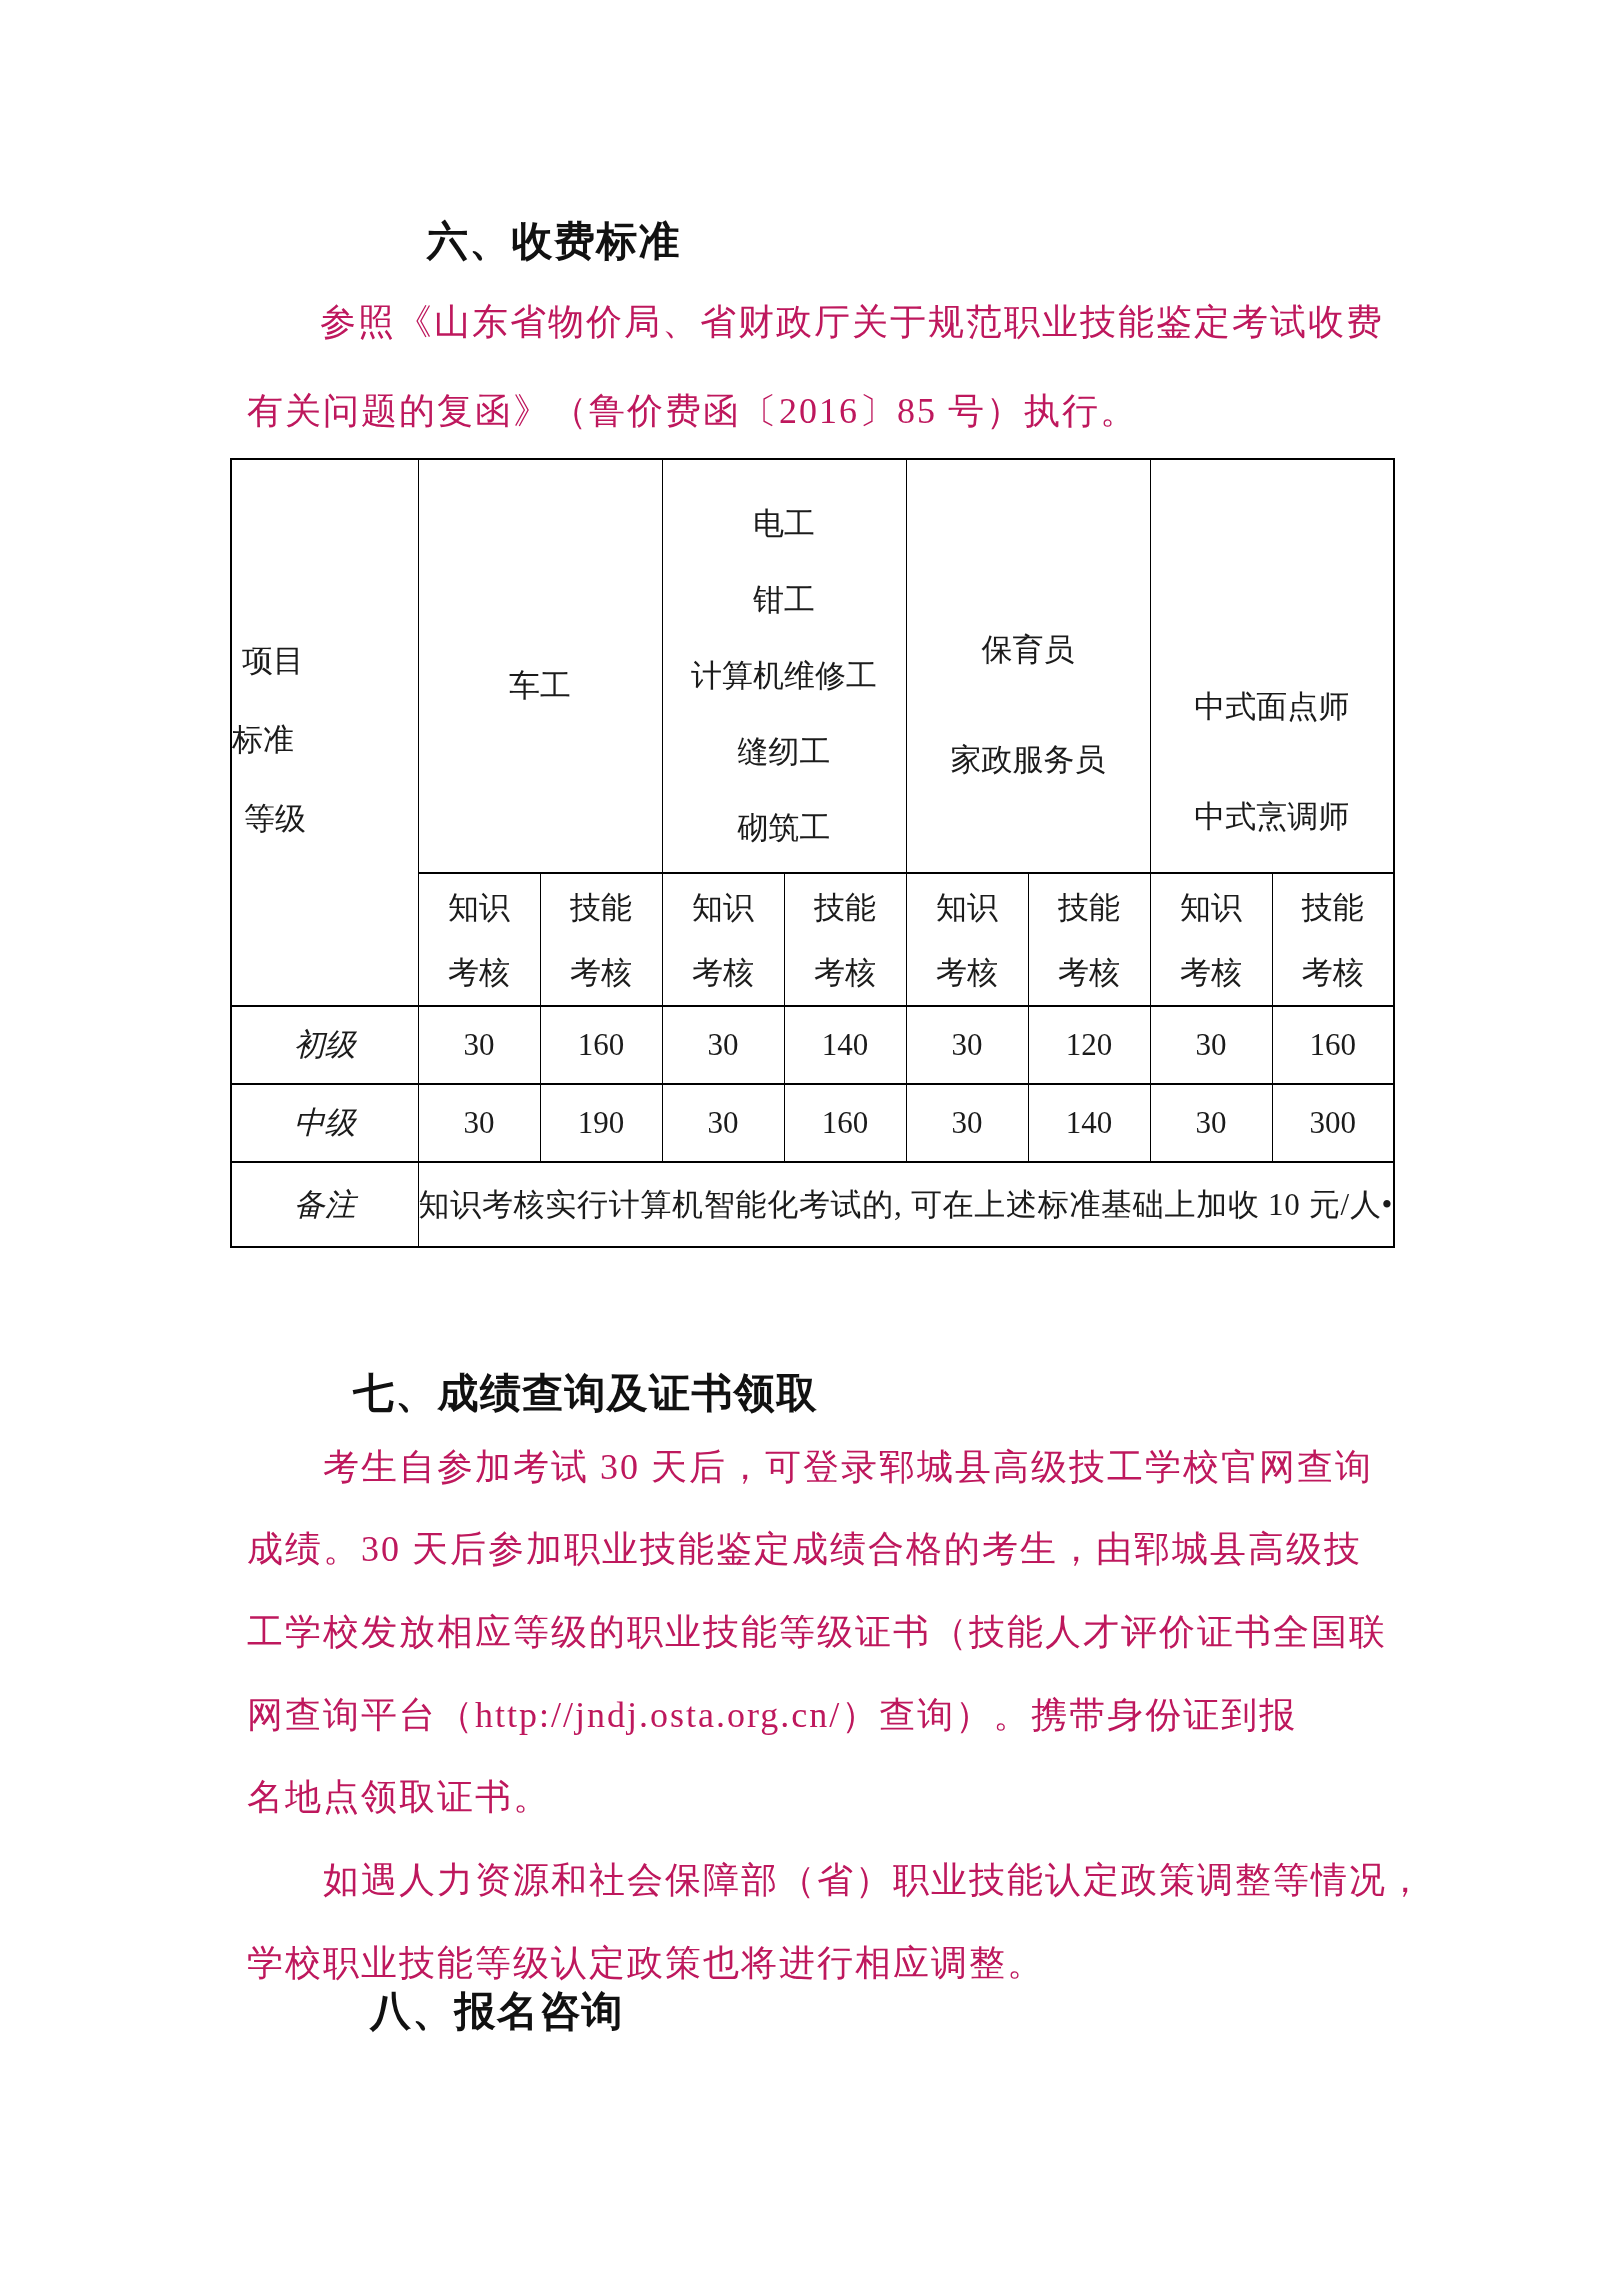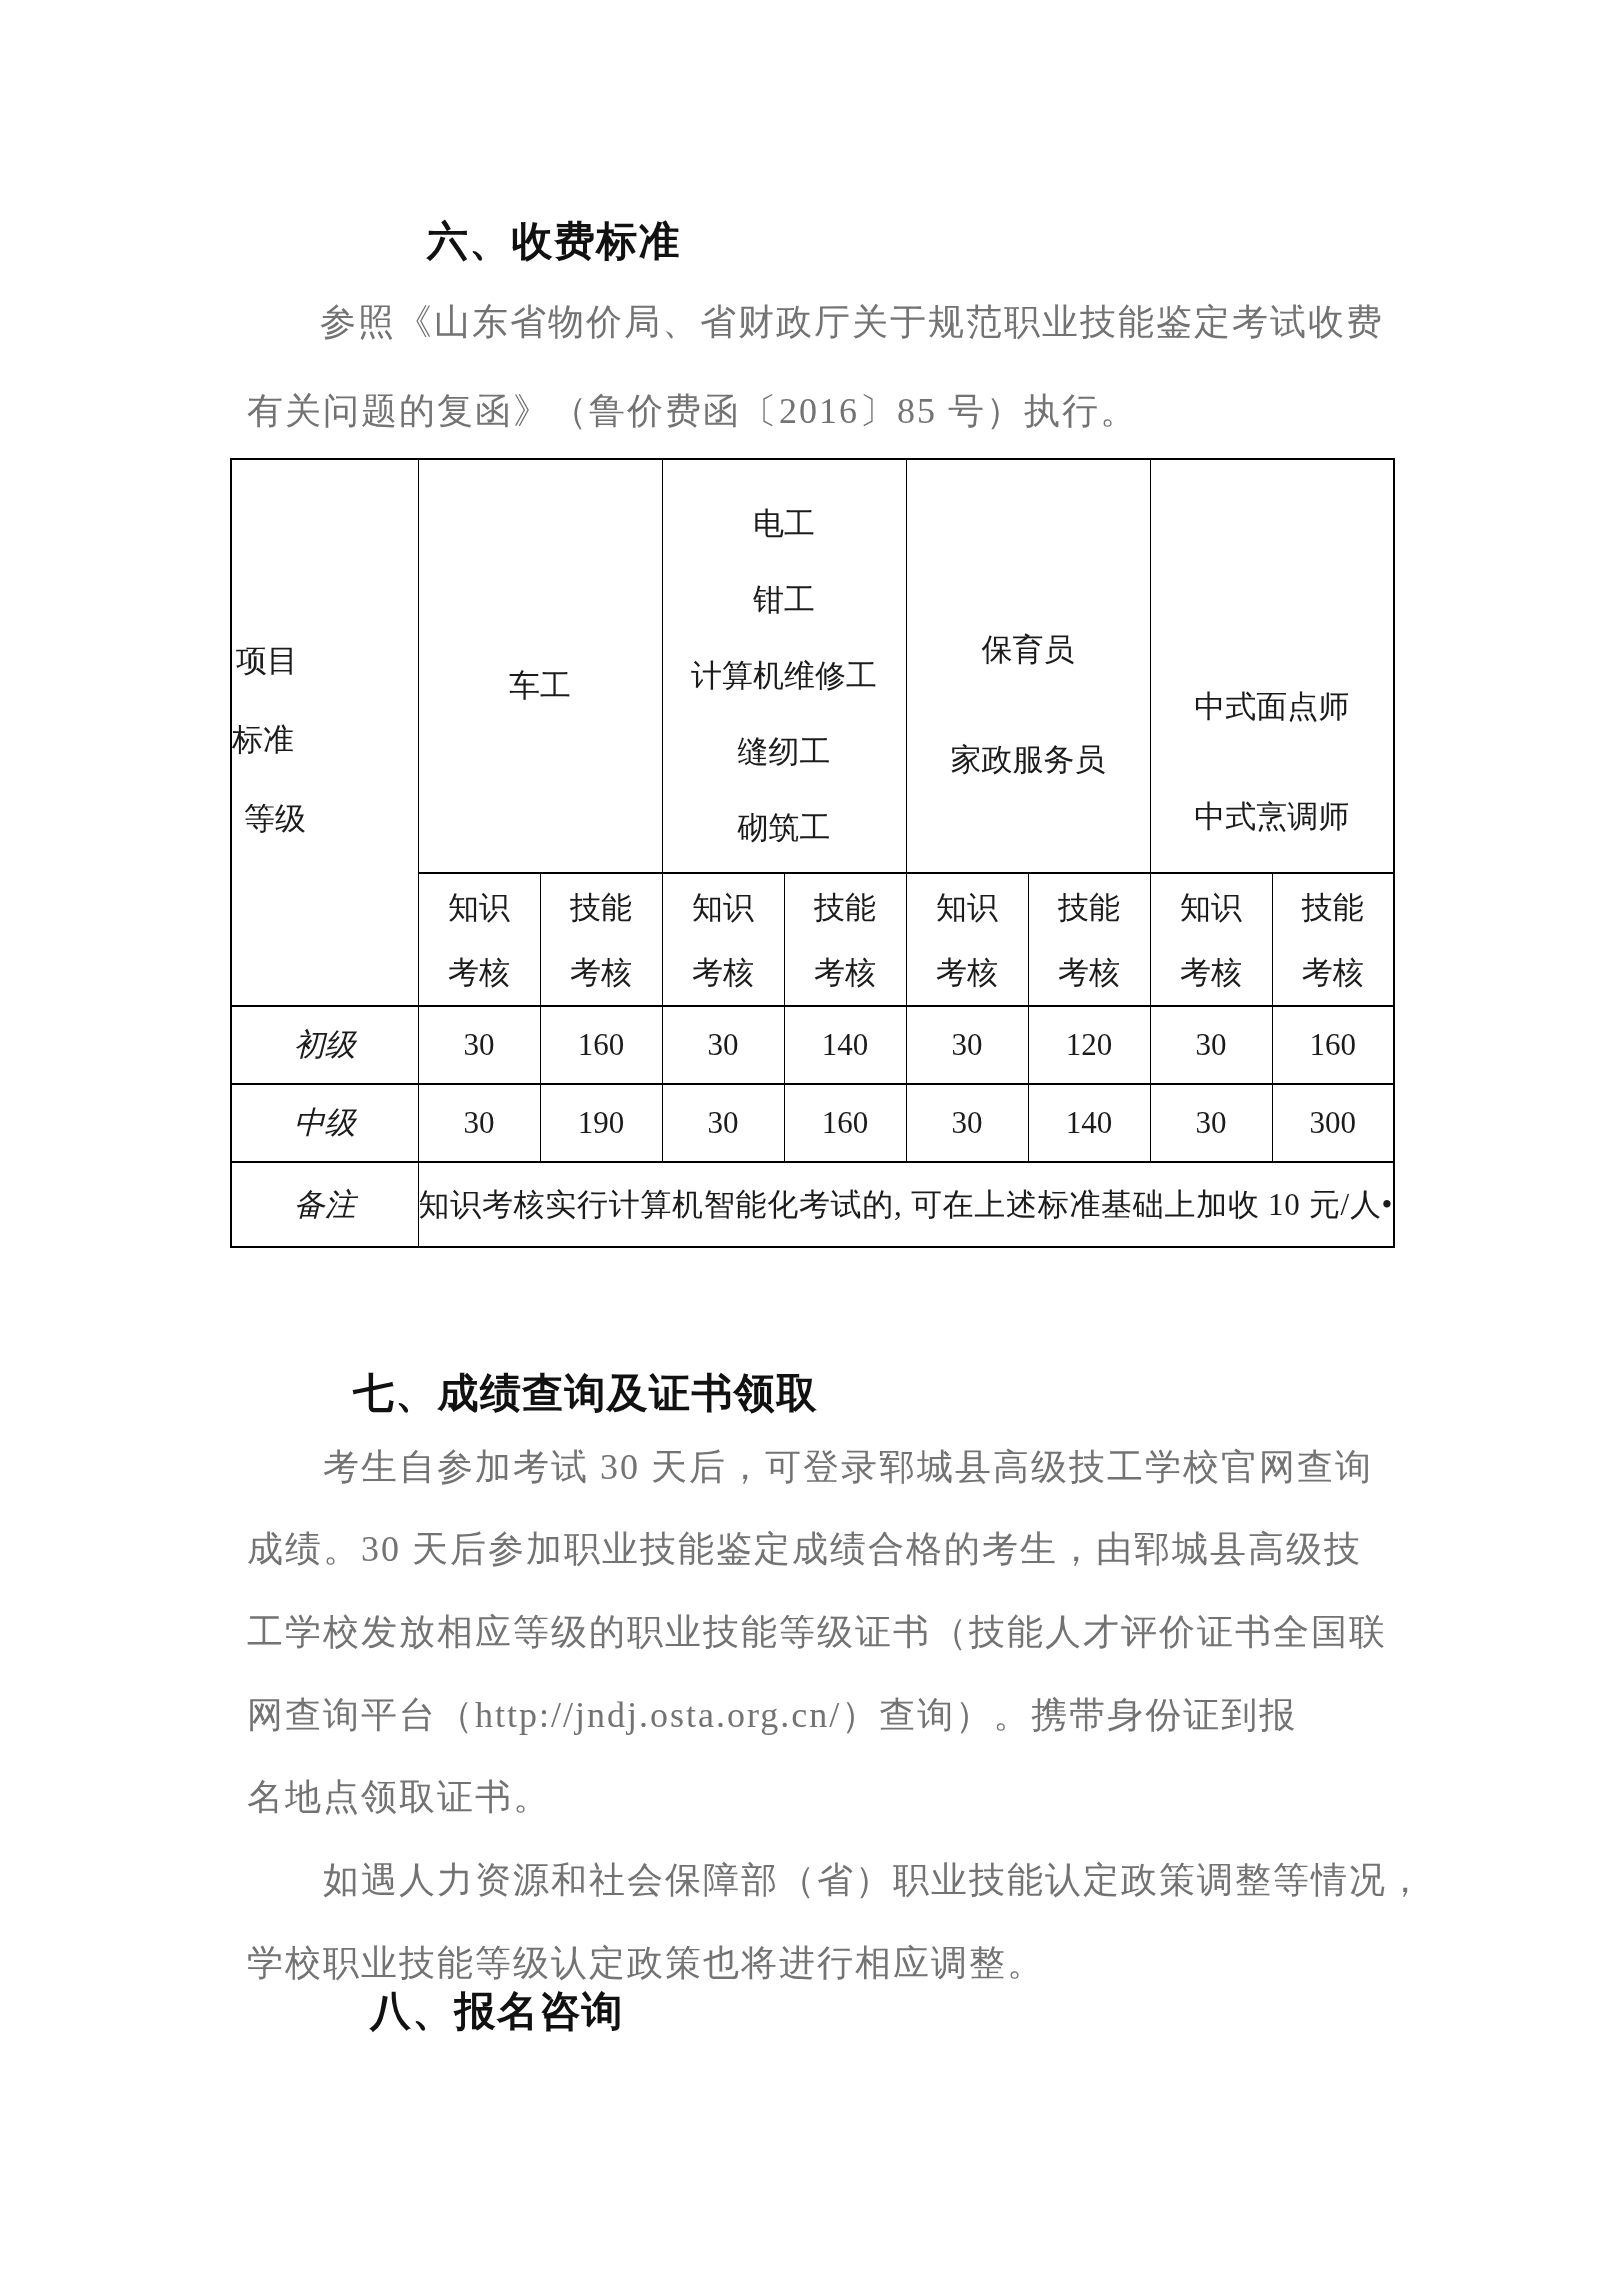--- a/index.html
+++ b/index.html
@@ -21,21 +21,21 @@
     letter-spacing: 1.3px;
     color: #111111;
     white-space: nowrap;
   }
   .body-line {
     position: absolute;
     font-size: 36px;
     line-height: 1.15;
     letter-spacing: 2px;
     white-space: nowrap;
-    color: #737373;
+    color: #be185d;
   }
 
   
   .fee-table-wrap { position: absolute; left: 230px; top: 458px; }
   table.fee-table {
     border-collapse: collapse;
     table-layout: fixed;
     width: 1160px;
     border: 2.6px solid #000;
     font-size: 31px;
@@ -47,21 +47,21 @@
     overflow: hidden;
   }
   tr.r1 td { height: 408px; vertical-align: top; }
   tr.r2 td { height: 131px; border-top-width: 2.6px; vertical-align: middle; }
   tr.r3 td { height: 76px; border-top-width: 2.6px; vertical-align: middle; }
   tr.r4 td { height: 76px; border-top-width: 2.6px; vertical-align: middle; }
   tr.r5 td { height: 83px; border-top-width: 2.6px; vertical-align: middle; }
 
   td.corner { vertical-align: top; }
   .corner-inner { margin-top: 161px; line-height: 79px; }
-  .corner-inner .cl1 { padding-left: 4px; }
+  .corner-inner .cl1 { padding-left: 10px; }
   .corner-inner .cl2 { }
   .corner-inner .cl3 { padding-left: 12px; }
 
   .occ { text-align: center; }
   .occ1 { margin-top: 206px; line-height: 39px; }
   .occ2 { margin-top: 26px;  line-height: 76px; }
   .occ3 { margin-top: 135px; line-height: 110px; }
   .occ4 { margin-top: 192px; line-height: 110px; }
 
   .sub { text-align: center; line-height: 65px; }

